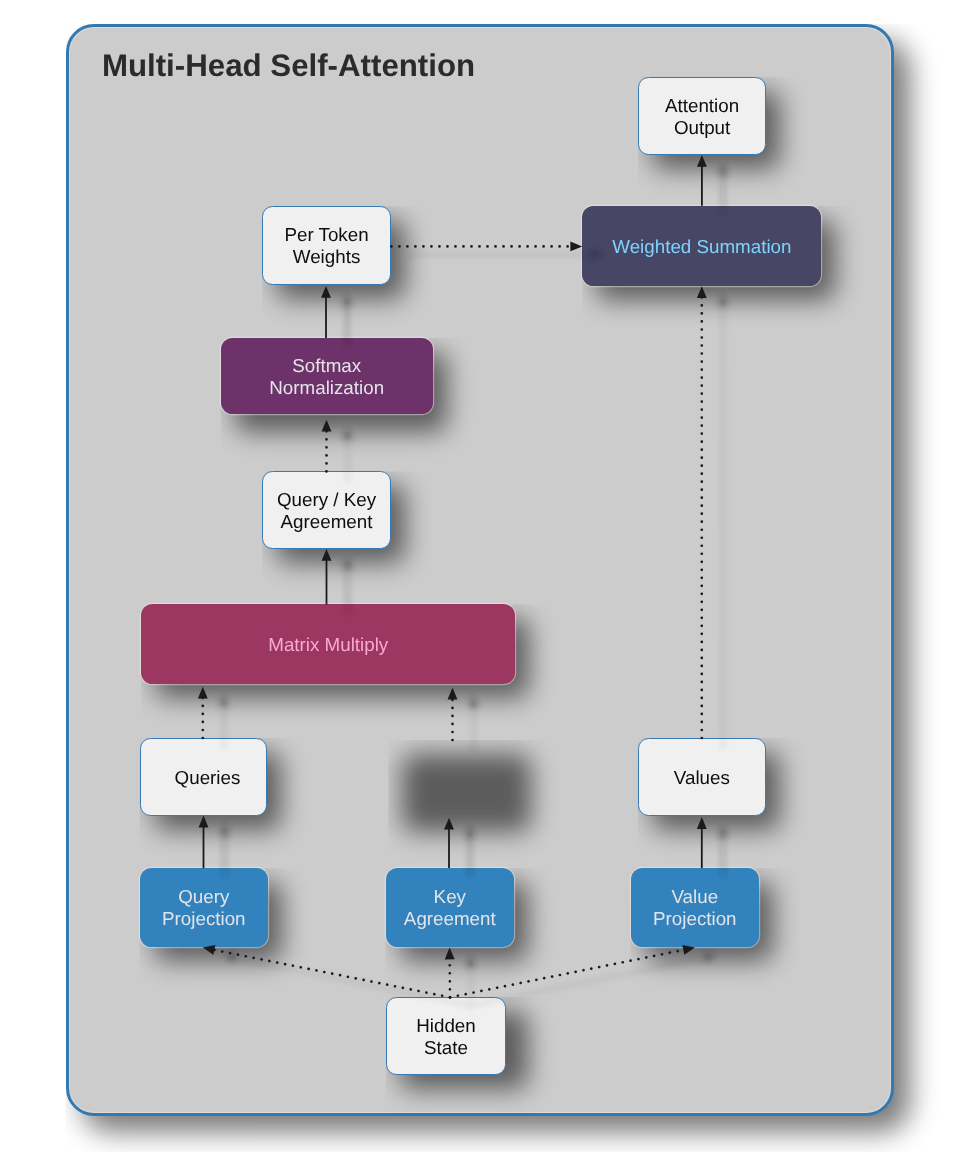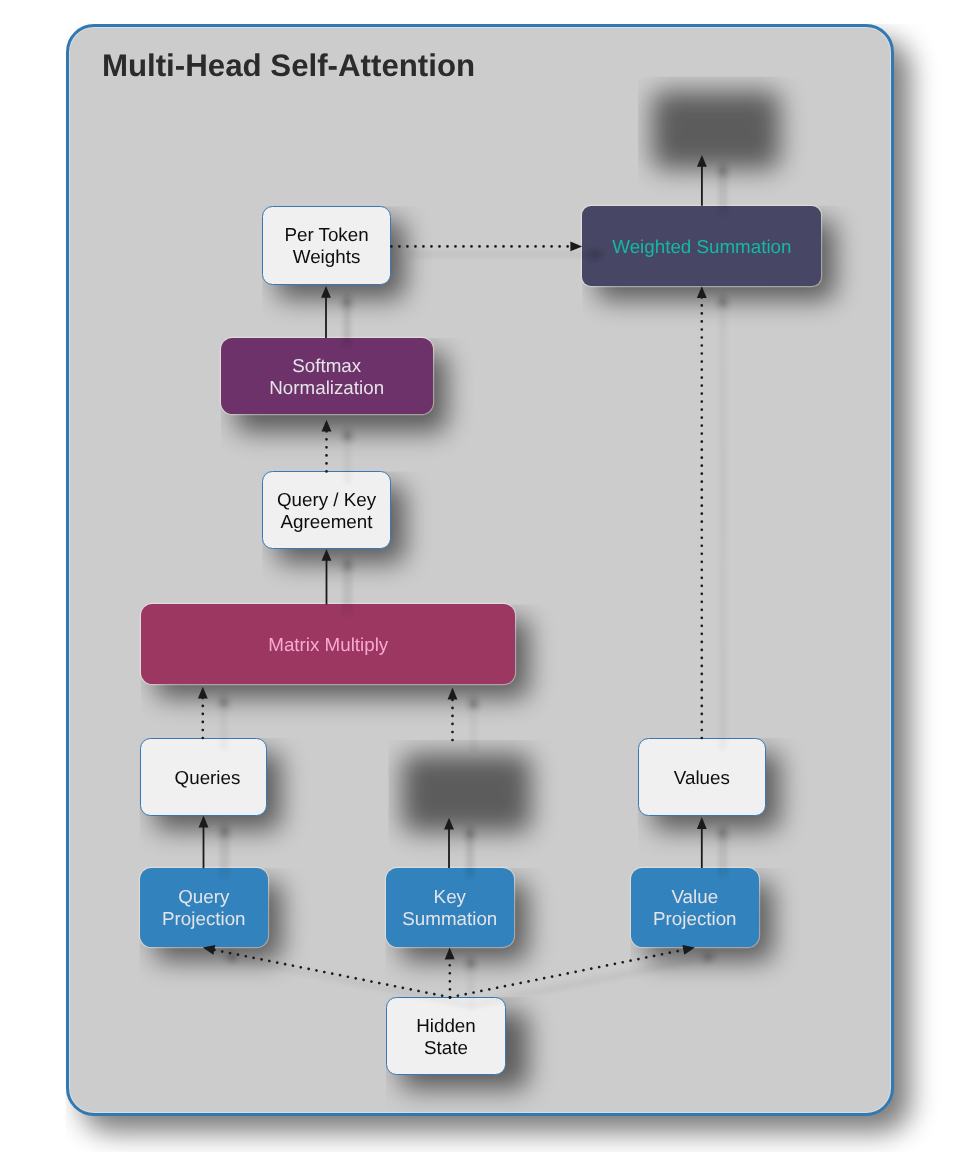--- a/index.html
+++ b/index.html
@@ -13,21 +13,21 @@
       background:#000;border-radius:28px;opacity:0.52;filter:blur(14px);
       clip-path:inset(-16px -70px -70px -16px);}
   #title{position:absolute;left:101.9px;top:50px;font-weight:bold;font-size:31.25px;color:#2b2b2b;
       line-height:1;white-space:pre;}
   #edges{position:absolute;left:0;top:0;width:960px;height:1152px;overflow:visible;}
   .node{position:absolute;box-sizing:border-box;display:flex;align-items:center;justify-content:center;
       text-align:center;border-radius:11.5px;font-size:18.8px;line-height:22px;white-space:pre;}
   .node>span{display:block;transform:translateY(0.8px);}
   .nshadow{position:absolute;background:#000;border-radius:11.5px;opacity:0.55;filter:blur(13px);}
   .n-light{background:#f0f0f0;border:1.25px solid #3779b4;border-radius:10.5px;color:#0d0d0d;}
-  .n-dark{background:#474665;color:#14b8a6;border-radius:9px;}
+  .n-dark{background:#474665;color:#7dd3fc;}
   .n-purple{background:#6d3269;color:#e4e4e8;}
   .n-crimson{background:#9b3760;color:#f9a8d4;}
   .n-blue{background:#3182bd;color:#e4e4e8;}
   .n-dark,.n-purple,.n-crimson,.n-blue{box-shadow:0 0 0 1.2px rgba(250,245,240,0.42);}
 </style>
 </head>
 <body>
 
 <div id="stage">
   <div id="panelshadow"></div>
@@ -39,34 +39,36 @@
   <div class="nshadow" style="left:234.8px;top:352.0px;width:211.8px;height:80.0px;clip-path:inset(-14.0px -70px -70px -14.0px);"></div>
   <div class="nshadow" style="left:276.3px;top:485.4px;width:128.5px;height:77.4px;clip-path:inset(-14.0px -70px -70px -14.0px);"></div>
   <div class="nshadow" style="left:155.1px;top:618.4px;width:374.3px;height:79.4px;clip-path:inset(-14.0px -70px -70px -14.0px);"></div>
   <div class="nshadow" style="left:153.7px;top:752.0px;width:127.6px;height:77.6px;clip-path:inset(-14.0px -70px -70px -14.0px);"></div>
   <div class="nshadow" style="left:402.4px;top:754.0px;width:128.2px;height:77.8px;clip-path:inset(-14.0px -70px -70px -14.0px);"></div>
   <div class="nshadow" style="left:651.8px;top:752.0px;width:128.1px;height:77.8px;clip-path:inset(-14.0px -70px -70px -14.0px);"></div>
   <div class="nshadow" style="left:153.5px;top:882.2px;width:128.6px;height:78.6px;clip-path:inset(-14.0px -70px -70px -14.0px);"></div>
   <div class="nshadow" style="left:399.5px;top:882.0px;width:128.6px;height:78.6px;clip-path:inset(-14.0px -70px -70px -14.0px);"></div>
   <div class="nshadow" style="left:644.5px;top:882.0px;width:128.6px;height:78.6px;clip-path:inset(-14.0px -70px -70px -14.0px);"></div>
   <div class="nshadow" style="left:400.0px;top:1011.3px;width:128.0px;height:77.7px;clip-path:inset(-14.0px -70px -70px -14.0px);"></div>
+  <div class="node n-light" style="left:638.0px;top:76.8px;width:128.2px;height:78.0px;"><span>Attention
+Output</span></div>
   <div class="node n-dark" style="left:582.4px;top:205.8px;width:239.0px;height:80.0px;"><span>Weighted Summation</span></div>
   <div class="node n-light" style="left:262.3px;top:206.2px;width:128.5px;height:78.4px;"><span>Per Token
 Weights</span></div>
   <div class="node n-purple" style="left:220.8px;top:338.0px;width:211.8px;height:76px;"><span>Softmax
 Normalization</span></div>
   <div class="node n-light" style="left:262.3px;top:471.4px;width:128.5px;height:77.4px;"><span>Query / Key
 Agreement</span></div>
   <div class="node n-crimson" style="left:141.1px;top:604.4px;width:374.3px;height:79.4px;"><span>Matrix Multiply</span></div>
   <div class="node n-light" style="left:139.7px;top:738.0px;width:127.6px;height:77.6px;padding-left:8px;"><span>Queries</span></div>
   <div class="node n-light" style="left:637.8px;top:738.0px;width:128.1px;height:77.8px;"><span>Values</span></div>
   <div class="node n-blue" style="left:139.5px;top:868.2px;width:128.6px;height:78.6px;"><span>Query
 Projection</span></div>
   <div class="node n-blue" style="left:385.5px;top:868.0px;width:128.6px;height:78.6px;"><span>Key
-Summation</span></div>
+Agreement</span></div>
   <div class="node n-blue" style="left:630.5px;top:868.0px;width:128.6px;height:78.6px;"><span>Value
 Projection</span></div>
   <div class="node n-light" style="left:386.0px;top:997.3px;width:120px;height:77.7px;"><span>Hidden
 State</span></div>
   <svg id="edges" width="960" height="1152" viewBox="0 0 960 1152">
     <defs>
       <filter id="blur" x="-50%" y="-50%" width="200%" height="200%">
         <feGaussianBlur stdDeviation="3.2"></feGaussianBlur>
       </filter>
     </defs>

